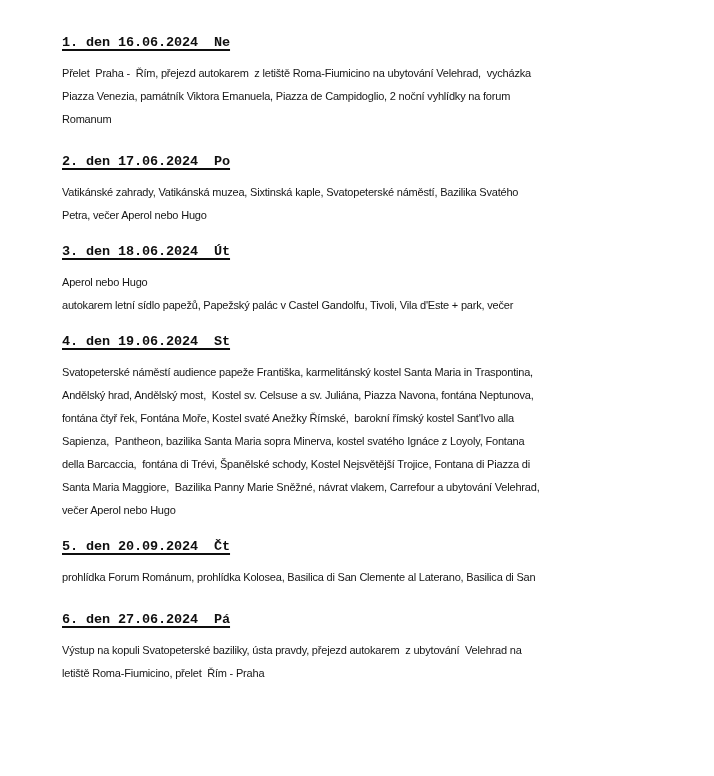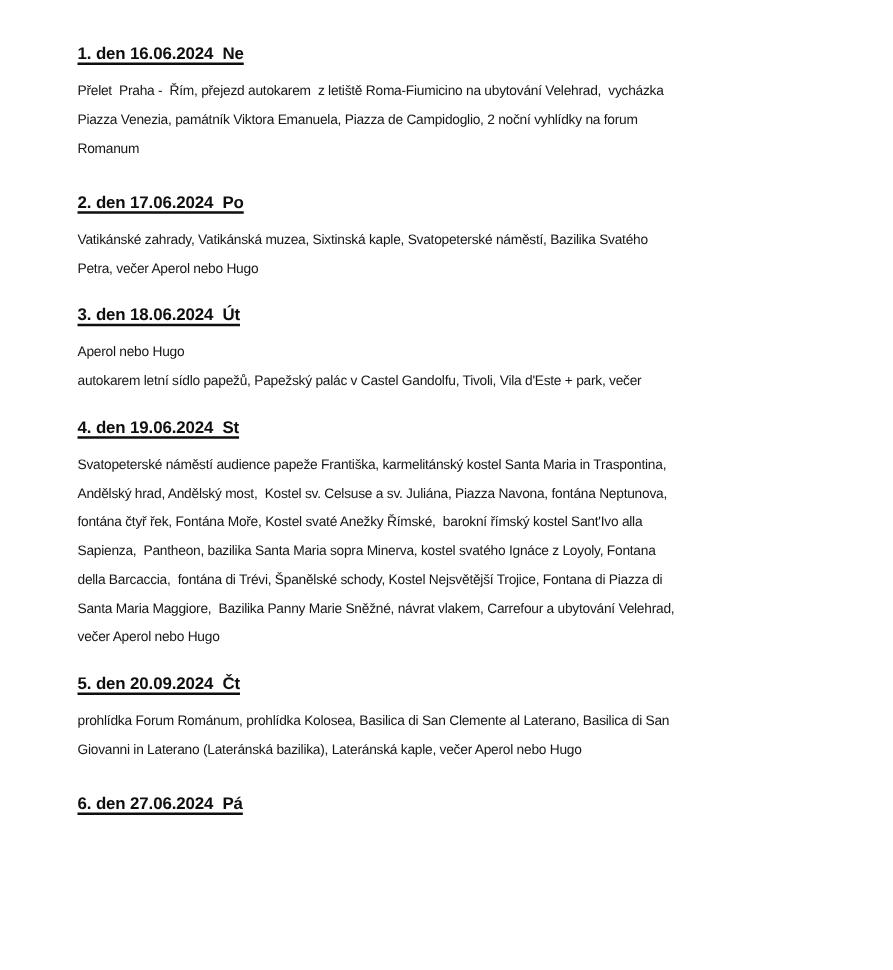--- a/index.html
+++ b/index.html
@@ -28,20 +28,21 @@
   .day-heading {
     font-size: 13.5px;
     font-weight: 700;
     line-height: 20px;
     letter-spacing: -0.1px;
     color: #0f0f0f;
     text-decoration: underline;
     text-decoration-thickness: 1.5px;
     text-underline-offset: 3px;
     white-space: pre;
+    font-family: Liberation Mono, monospace;
   }
   .day-body {
     margin: 9px 0 15px 0;
   }
   .body-line {
     font-size: 11px;
     line-height: 23px;
     letter-spacing: -0.2px;
     white-space: pre;
     color: #161616;
@@ -82,19 +83,22 @@
         <div class="body-line">Sapienza,  Pantheon, bazilika Santa Maria sopra Minerva, kostel svatého Ignáce z Loyoly, Fontana</div>
         <div class="body-line">della Barcaccia,  fontána di Trévi, Španělské schody, Kostel Nejsvětější Trojice, Fontana di Piazza di</div>
         <div class="body-line">Santa Maria Maggiore,  Bazilika Panny Marie Sněžné, návrat vlakem, Carrefour a ubytování Velehrad,</div>
         <div class="body-line">večer Aperol nebo Hugo</div>
       </div>
     </section>
     <section class="day-section">
       <div class="day-heading">5. den 20.09.2024  Čt</div>
       <div class="day-body">
         <div class="body-line">prohlídka Forum Románum, prohlídka Kolosea, Basilica di San Clemente al Laterano, Basilica di San</div>
-        <div class="body-line">Giovanni in Laterano (Lateránská bazilika), Lateránská kaple, večer Aperol nebo Hugo</div>
       </div>
     </section>
     <section class="day-section">
       <div class="day-heading">6. den 27.06.2024  Pá</div>
+      <div class="day-body">
+        <div class="body-line">Výstup na kopuli Svatopeterské baziliky, ústa pravdy, přejezd autokarem  z ubytování  Velehrad na</div>
+        <div class="body-line">letiště Roma-Fiumicino, přelet  Řím - Praha</div>
+      </div>
     </section>
   </main>
 
 </body></html>

